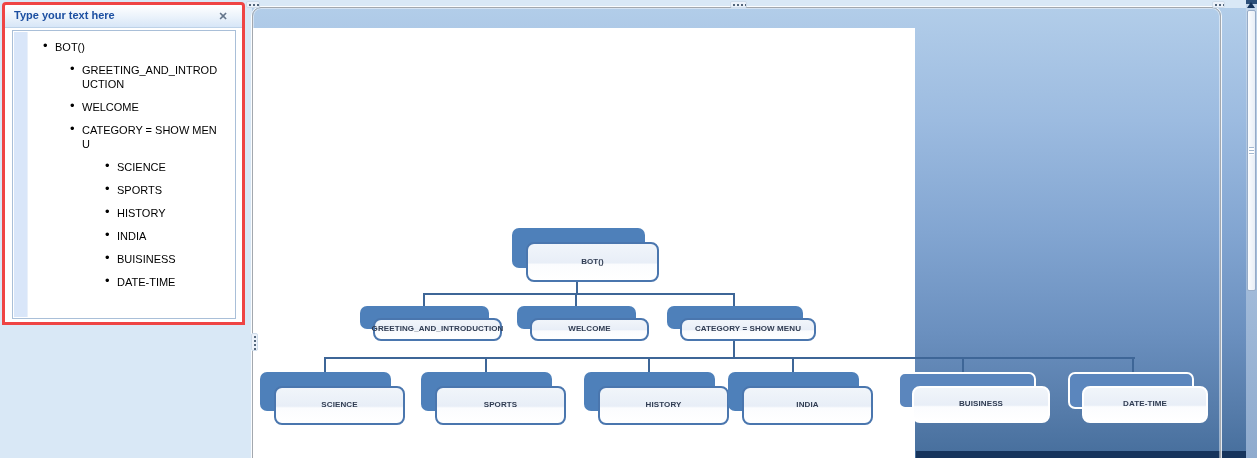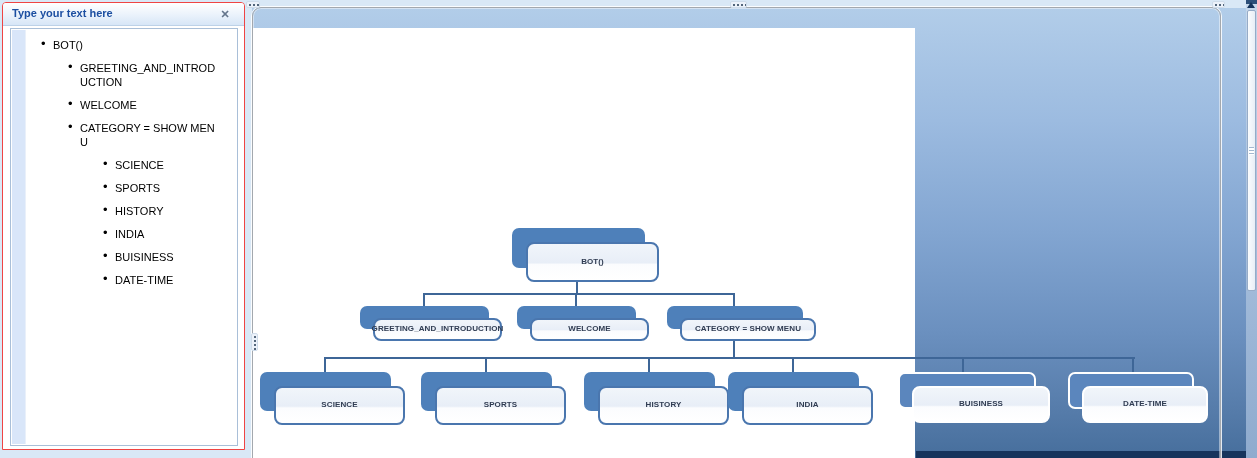--- a/index.html
+++ b/index.html
@@ -6,22 +6,22 @@
   html,body { margin:0; padding:0; }
   body {
     width:1257px; height:458px; overflow:hidden;
     background:#d9e8f6;
     font-family:"Liberation Sans", sans-serif;
   }
   #app { position:relative; width:1257px; height:458px; overflow:hidden; }
 
   
   .text-pane {
-    position:absolute; left:2px; top:2px; width:243px; height:448px;
-    background:#ffffff; border:1px solid #ef4444; border-radius:4px 4px 0 0;
+    position:absolute; left:2px; top:2px; width:243px; height:323px;
+    background:#ffffff; border:3px solid #ef4444; border-radius:4px 4px 0 0;
   }
   .pane-titlebar {
     position:relative; height:23px;
     background:linear-gradient(to bottom,#ffffff 0%,#eaf2fb 55%,#d7e6f7 100%);
     border-bottom:1px solid #bdd2e8; border-radius:3px 3px 0 0;
   }
   .pane-title {
     position:absolute; left:9px; top:4px;
     font-size:11px; font-weight:bold; color:#1c4fa1;
   }

